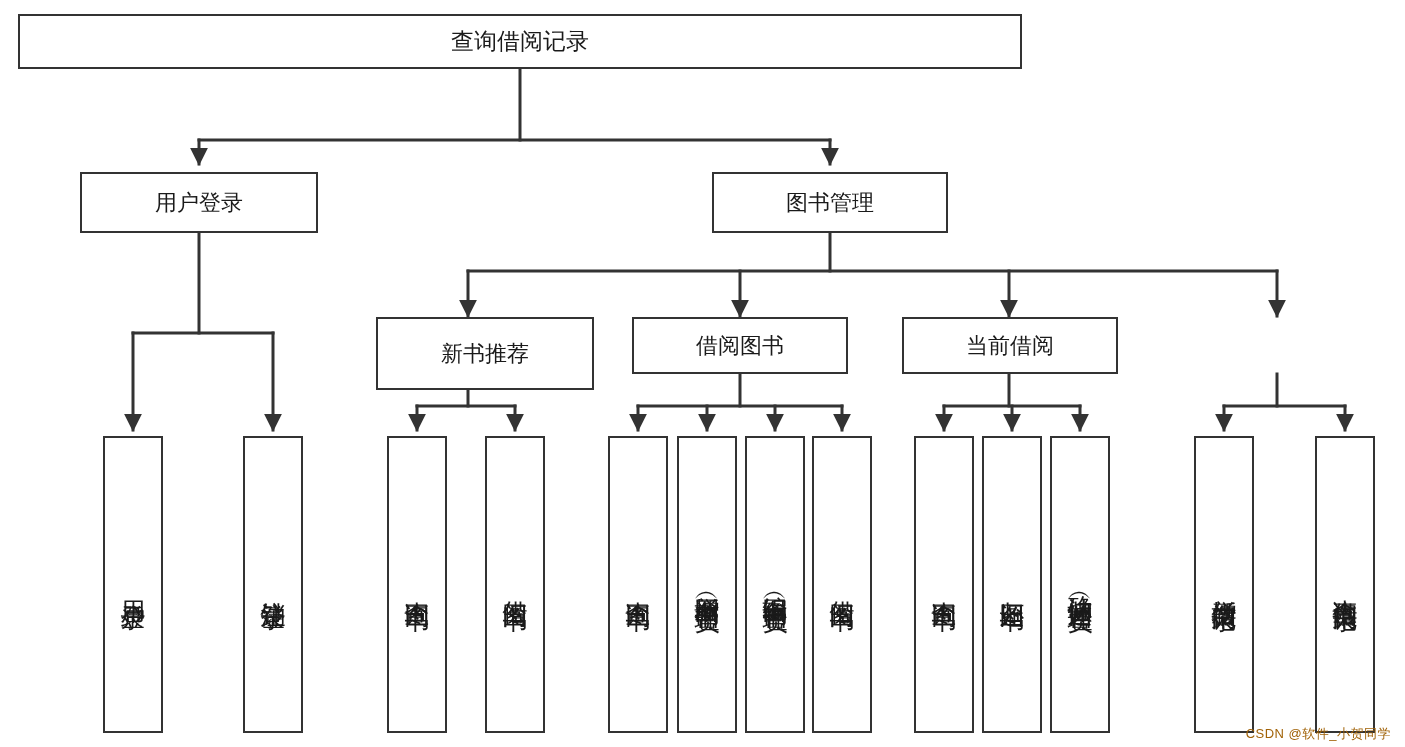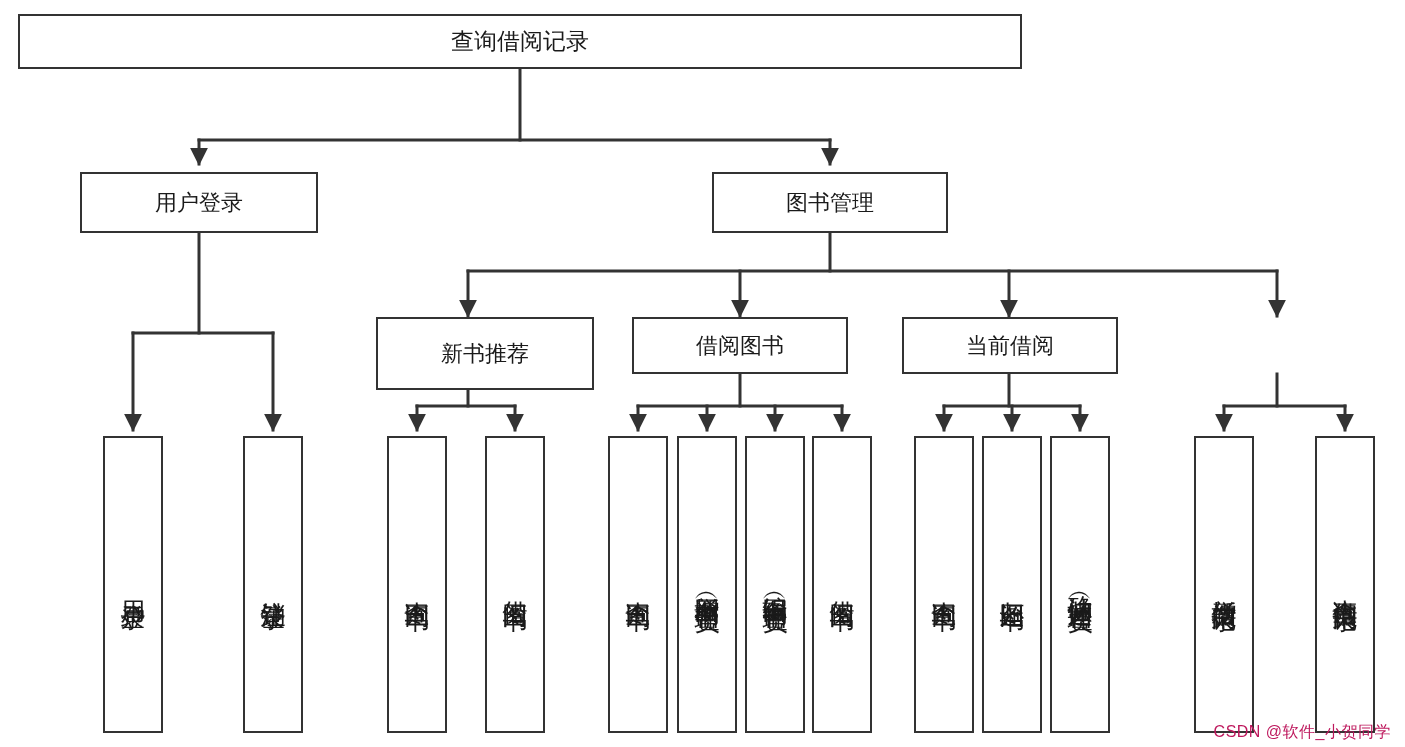--- a/index.html
+++ b/index.html
@@ -60,22 +60,22 @@
     text-orientation: upright;
     font-size: 25px;
     letter-spacing: 2px;
     line-height: 1;
     white-space: nowrap;
   }
   #watermark {
     position: absolute;
     right: 14px;
     bottom: 4px;
-    font-size: 16px;
-    color: #be185d;
+    font-size: 13px;
+    color: #a16207;
     letter-spacing: 0.5px;
     white-space: nowrap;
     user-select: none;
   }
 </style>
 </head>
 <body>
 
 <div id="canvas">
 

